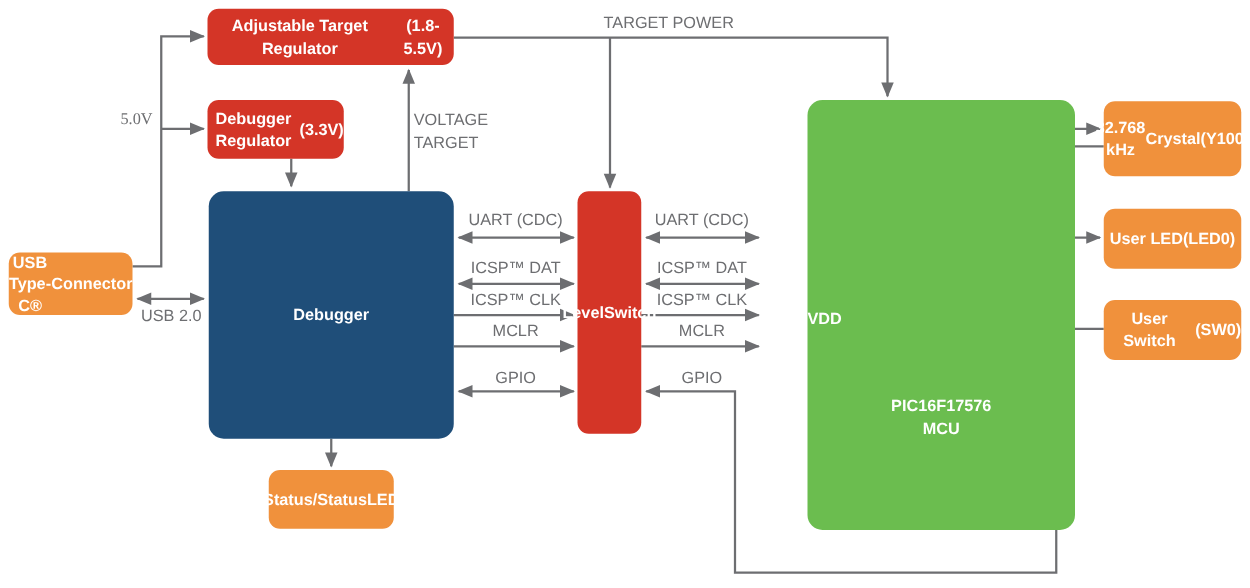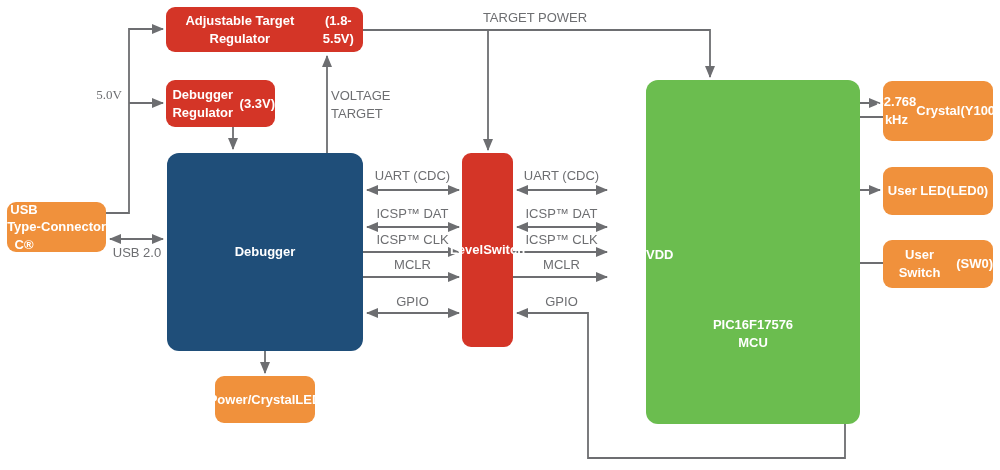--- a/index.html
+++ b/index.html
@@ -112,21 +112,21 @@
 
   <div class="blk green" id="mcu">
     <div class="vdd">VDD</div>
     <div class="mid">
       <div>PIC16F17576</div>
       <div>MCU</div>
     </div>
   </div>
 
   <div class="blk orange" id="pwr-led">
-    <div>Power/Crystal</div>
+    <div>Status/Status</div>
     <div>LED</div>
   </div>
 
   <div class="blk orange" id="crystal">
     <div>32.768 kHz</div>
     <div>Crystal</div>
     <div>(Y100)</div>
   </div>
 
   <div class="blk orange" id="user-led">

